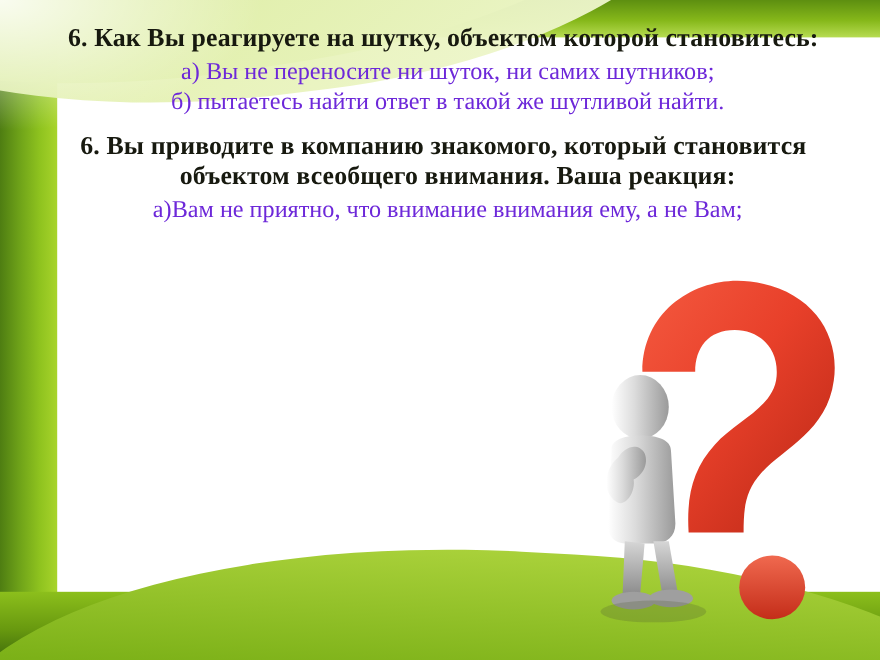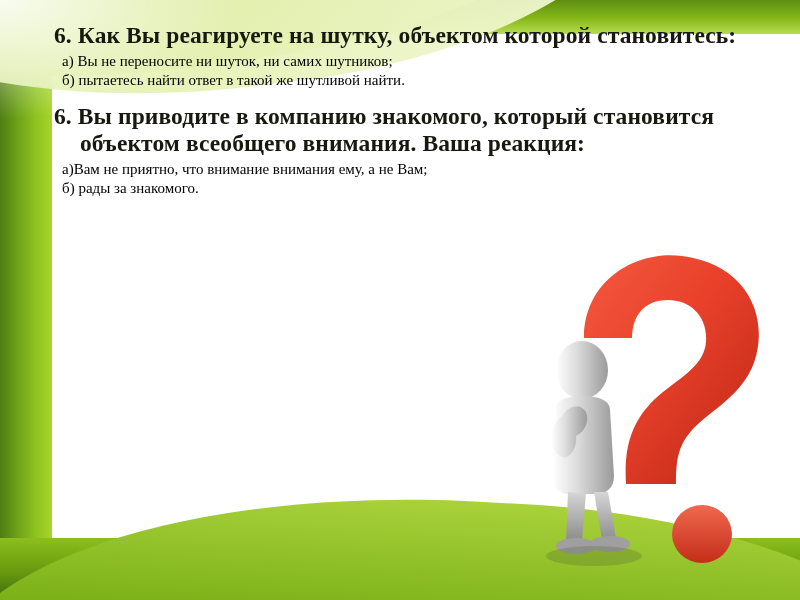--- a/index.html
+++ b/index.html
@@ -13,20 +13,21 @@
     font-family: "Liberation Serif", serif;
     background: #ffffff;
   }
 
   .slide {
     position: relative;
     width: 800px;
     height: 600px;
     overflow: hidden;
     background: #ffffff;
+    text-align: center;
   }
 
   
   .bg-green-left {
     position: absolute;
     left: 0; top: 0;
     width: 52px;
     height: 600px;
     background: linear-gradient(to right, #4e7d12 0%, #6fa319 35%, #8fc31f 70%, #a8d42b 100%);
   }
@@ -94,22 +95,22 @@
     font-weight: bold;
     color: #17190f;
     line-height: 1.18;
     letter-spacing: .1px;
     margin: 0 0 2px 0;
     padding-left: 32px;
     text-indent: -26px;
     white-space: pre-wrap;
   }
   .q-sub {
-    font-size: 15px;
-    color: #000000;
+    font-size: 22px;
+    color: #6d28d9;
     line-height: 1.2;
     margin: 0 0 1px 0;
     padding-left: 14px;
   }
 
   .spacer-2 { height: 5px; }
 
   
   .illo {
     position: absolute;
@@ -227,19 +228,18 @@
     <div class="spacer-2"></div>
 
     <div class="q-block">
     </div>
 
     <div class="spacer-2"></div>
 
     <div class="q-block">
       <p class="q-main">6. Вы приводите в компанию знакомого, который становится объектом всеобщего внимания. Ваша реакция:</p>
       <p class="q-sub">а)Вам не приятно, что внимание внимания ему, а не Вам;</p>
-      <p class="q-sub">б) рады за знакомого.</p>
     </div>
 
   </div>
 
   <div class="footer-note"></div>
 </div>
 
 </body></html>

